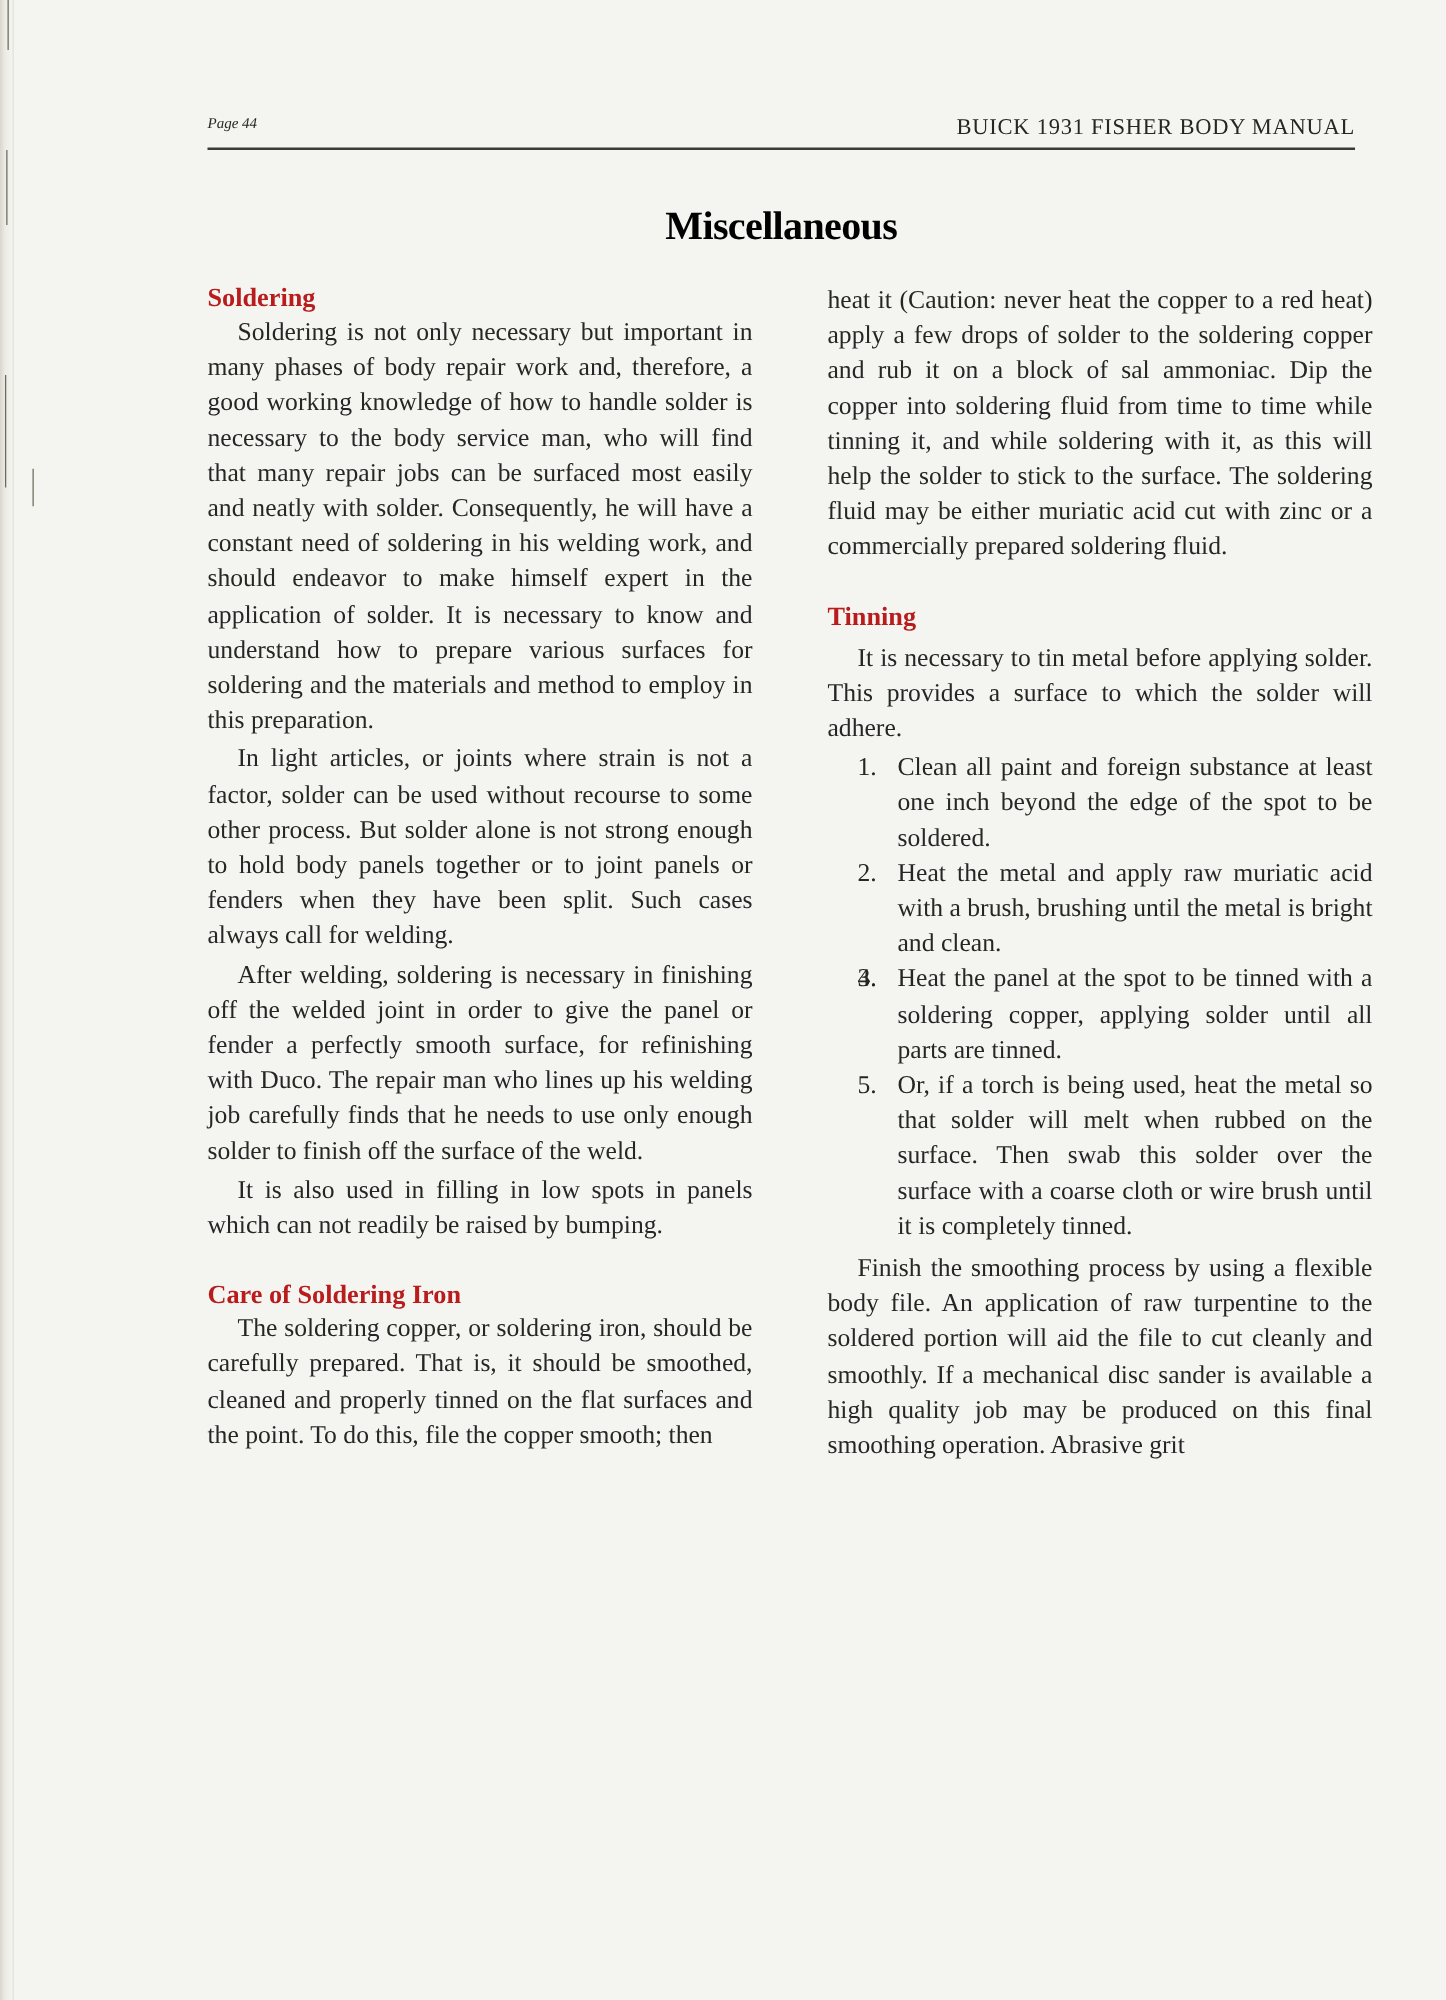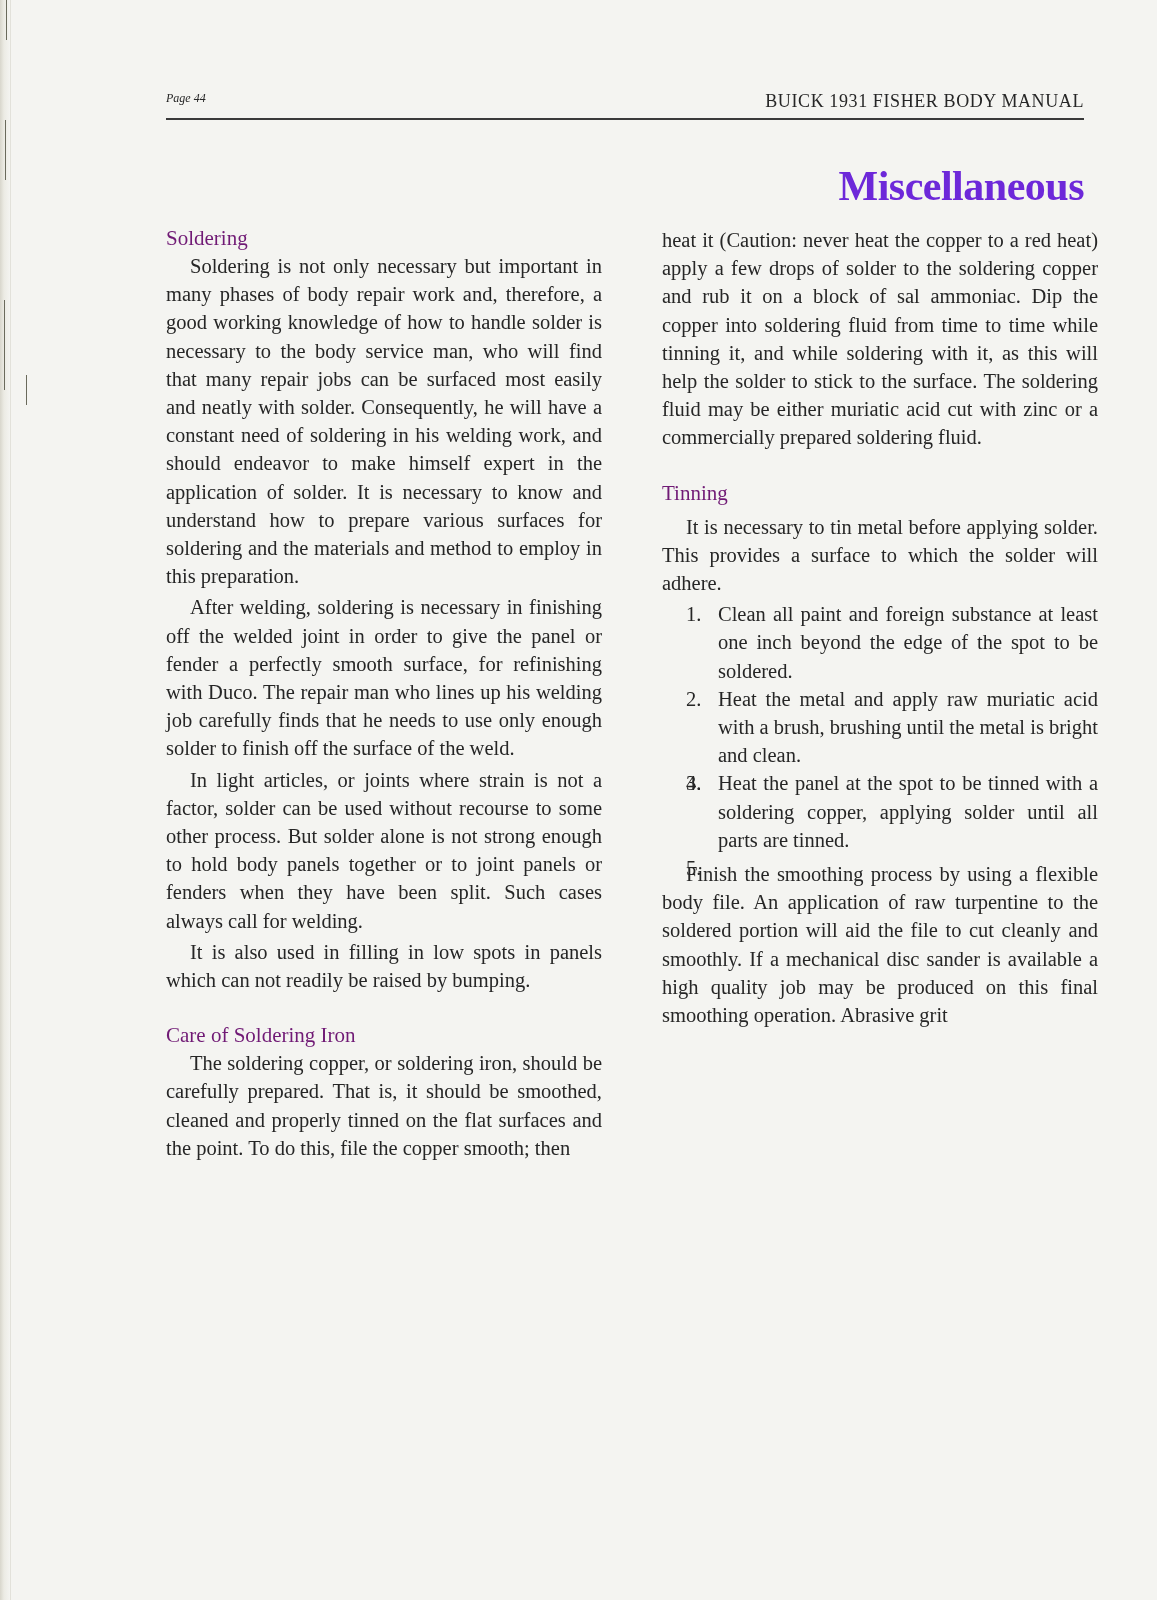--- a/index.html
+++ b/index.html
@@ -50,39 +50,39 @@
       text-align: right;
       font-size: 18px;
       letter-spacing: 0.6px;
       padding-left: 10px;
     }
     .page-title {
       position: absolute;
       left: 166px;
       width: 918px;
       top: 162px;
-      text-align: right;
-      font-size: 42px;
+      text-align: center;
+      font-size: 32px;
       font-weight: bold;
-      color: #6d28d9;
+      color: #000000;
       letter-spacing: -0.5px;
     }
     .column {
       position: absolute;
       width: 436px;
       font-size: 20.5px;
       line-height: 28.2px;
       text-align: justify;
     }
     .col-left { left: 166px; top: 224px; }
     .col-right { left: 650px; top: 226px; margin-left: 12px; }
     .section-heading {
-      font-weight: normal;
+      font-weight: bold;
       font-size: 21px;
-      color: #701a75;
+      color: #b91c1c;
       margin: 0;
       line-height: 28px;
     }
     .para {
       margin: 0 0 3px 0;
       text-indent: 24px;
     }
     .para.cont { text-indent: 0; }
     .gap { height: 24px; }
     ol.steps {
@@ -113,22 +113,22 @@
 <div class="header">
   <span class="page-num">Page 44</span>
   <div class="running-title">BUICK 1931 FISHER BODY MANUAL</div>
 </div>
 
 <h1 class="page-title" style="margin:0;">Miscellaneous</h1>
 
 <div class="column col-left">
   <h2 class="section-heading">Soldering</h2>
   <p class="para">Soldering is not only necessary but important in many phases of body repair work and, therefore, a good working knowledge of how to handle solder is necessary to the body service man, who will find that many repair jobs can be surfaced most easily and neatly with solder. Consequently, he will have a constant need of soldering in his welding work, and should endeavor to make himself expert in the application of solder.  It is necessary to know and understand how to prepare various surfaces for soldering and the materials and method to employ in this preparation.</p>
+  <p class="para">In light articles, or joints where strain is not a factor, solder can be used without recourse to some other process.  But solder alone is not strong enough to hold body panels together or to joint panels or fenders when they have been split.  Such cases always call for welding.</p>
   <p class="para">After welding, soldering is necessary in finishing off the welded joint in order to give the panel or fender a perfectly smooth surface, for refinishing with Duco. The repair man who lines up his welding job carefully finds that he needs to use only enough solder to finish off the surface of the weld.</p>
-  <p class="para">In light articles, or joints where strain is not a factor, solder can be used without recourse to some other process.  But solder alone is not strong enough to hold body panels together or to joint panels or fenders when they have been split.  Such cases always call for welding.</p>
   <p class="para">It is also used in filling in low spots in panels which can not readily be raised by bumping.</p>
   <div class="gap"></div>
   <h2 class="section-heading">Care of Soldering Iron</h2>
   <p class="para">The soldering copper, or soldering iron, should be carefully prepared.  That is, it should be smoothed, cleaned and properly tinned on the flat surfaces and the point. To do this, file the copper smooth; then</p>
 </div>
 
 <div class="column col-right">
   <p class="para cont">heat it (Caution: never heat the copper to a red heat) apply a few drops of solder to the soldering copper and rub it on a block of sal ammoniac.  Dip the copper into soldering fluid from time to time while tinning it, and while soldering with it, as this will help the solder to stick to the surface.  The soldering fluid may be either muriatic acid cut with zinc or a commercially prepared soldering fluid.</p>
   <div class="gap"></div>
   <h2 class="section-heading" style="margin-bottom:6px;">Tinning</h2>
@@ -144,16 +144,17 @@
     </li>
     <li>
       <span class="num">3.</span>
     </li>
     <li>
       <span class="num">4.</span>
       <span>Heat the panel at the spot to be tinned with a soldering copper, applying solder until all parts are tinned.</span>
     </li>
     <li>
       <span class="num">5.</span>
+      <span>Or, if a torch is being used, heat the metal so that solder will melt when rubbed on the surface.  Then swab this solder over the surface with a coarse cloth or wire brush until it is completely tinned.</span>
     </li>
   </ol>
   <p class="para">Finish the smoothing process by using a flexible body file.  An application of raw turpentine to the soldered portion will aid the file to cut cleanly and smoothly. If a mechanical disc sander is available a high quality job may be produced on this final smoothing operation.  Abrasive grit</p>
 </div>
 
 </body></html>

